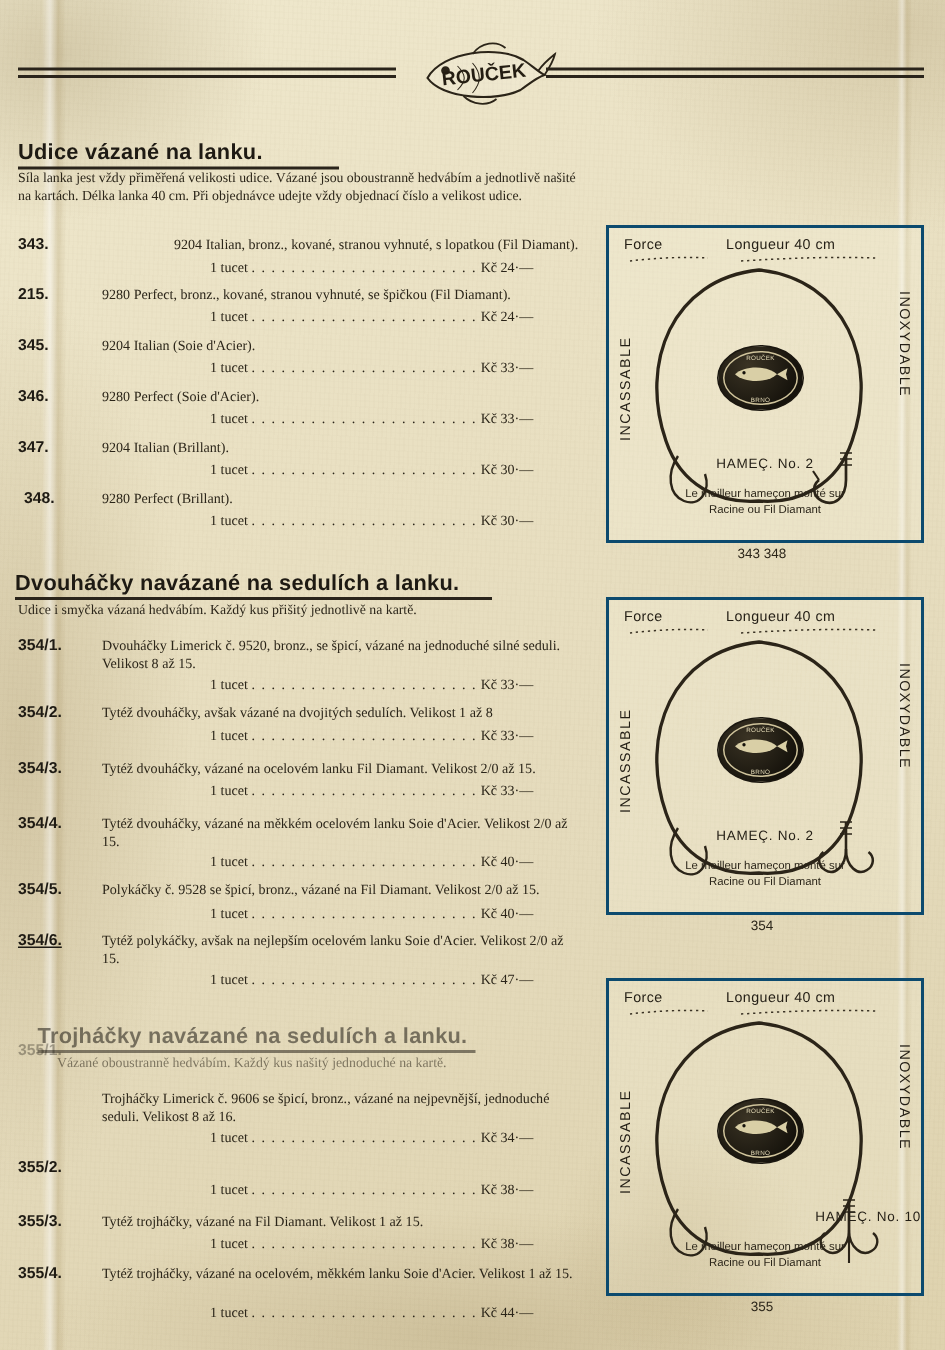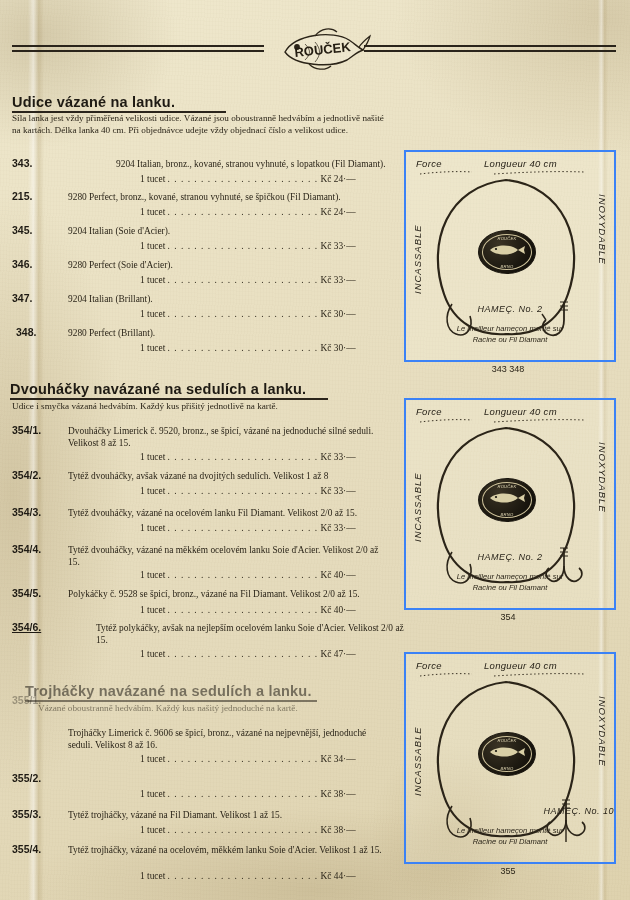--- a/index.html
+++ b/index.html
@@ -123,23 +123,22 @@
     color: #2b2519;
     white-space: nowrap;
   }
   .dots {
     letter-spacing: 1px;
   }
 
   
   .illu {
     position: absolute;
-    border: 2px solid #3b82f6;
+    border: 2px solid #0c4a6e;
     background: rgba(255,253,240,0.18);
-    font-style: italic;
   }
   .illu .inner {
     position: absolute;
     inset: 0;
     overflow: hidden;
   }
   .illu-caption {
     position: absolute;
     width: 100%;
     text-align: center;
@@ -336,21 +335,21 @@
 
   <div class="code" style="left:12px; top:587px;">354/5.</div>
   <div class="desc" style="left:68px; top:588px; width:318px;">Polykáčky č. 9528 se špicí, bronz., vázané na Fil Diamant. Velikost 2/0 až 15.</div>
   <div class="price-row" style="left:140px; top:605px;">
     <span>1 tucet</span>
     <span class="dots">. . . . . . . . . . . . . . . . . . . . . . .</span>
     <span>Kč 40·—</span>
   </div>
 
   <div class="code" style="left:12px; top:621px;text-decoration:underline;">354/6.</div>
-  <div class="desc" style="left:68px; top:622px; width:318px;margin-left:28px;">Tytéž polykáčky, avšak na nejlepším ocelovém lanku Soie d'Acier. Velikost 2/0 až 15.</div>
+  <div class="desc" style="left:68px; top:622px; width:318px;">Tytéž polykáčky, avšak na nejlepším ocelovém lanku Soie d'Acier. Velikost 2/0 až 15.</div>
   <div class="price-row" style="left:140px; top:649px;">
     <span>1 tucet</span>
     <span class="dots">. . . . . . . . . . . . . . . . . . . . . . .</span>
     <span>Kč 47·—</span>
   </div>
 
   <div class="sec-title fade" style="left:25px; top:683px;">Trojháčky navázané na sedulích a lanku.</div>
   <div class="sec-underline fade" style="left:25px; top:700px; width:292px;"></div>
   <div class="intro fade" style="left:38px; top:703px; width:350px;">Vázané oboustranně hedvábím. Každý kus našitý jednoduché na kartě.</div>
 

